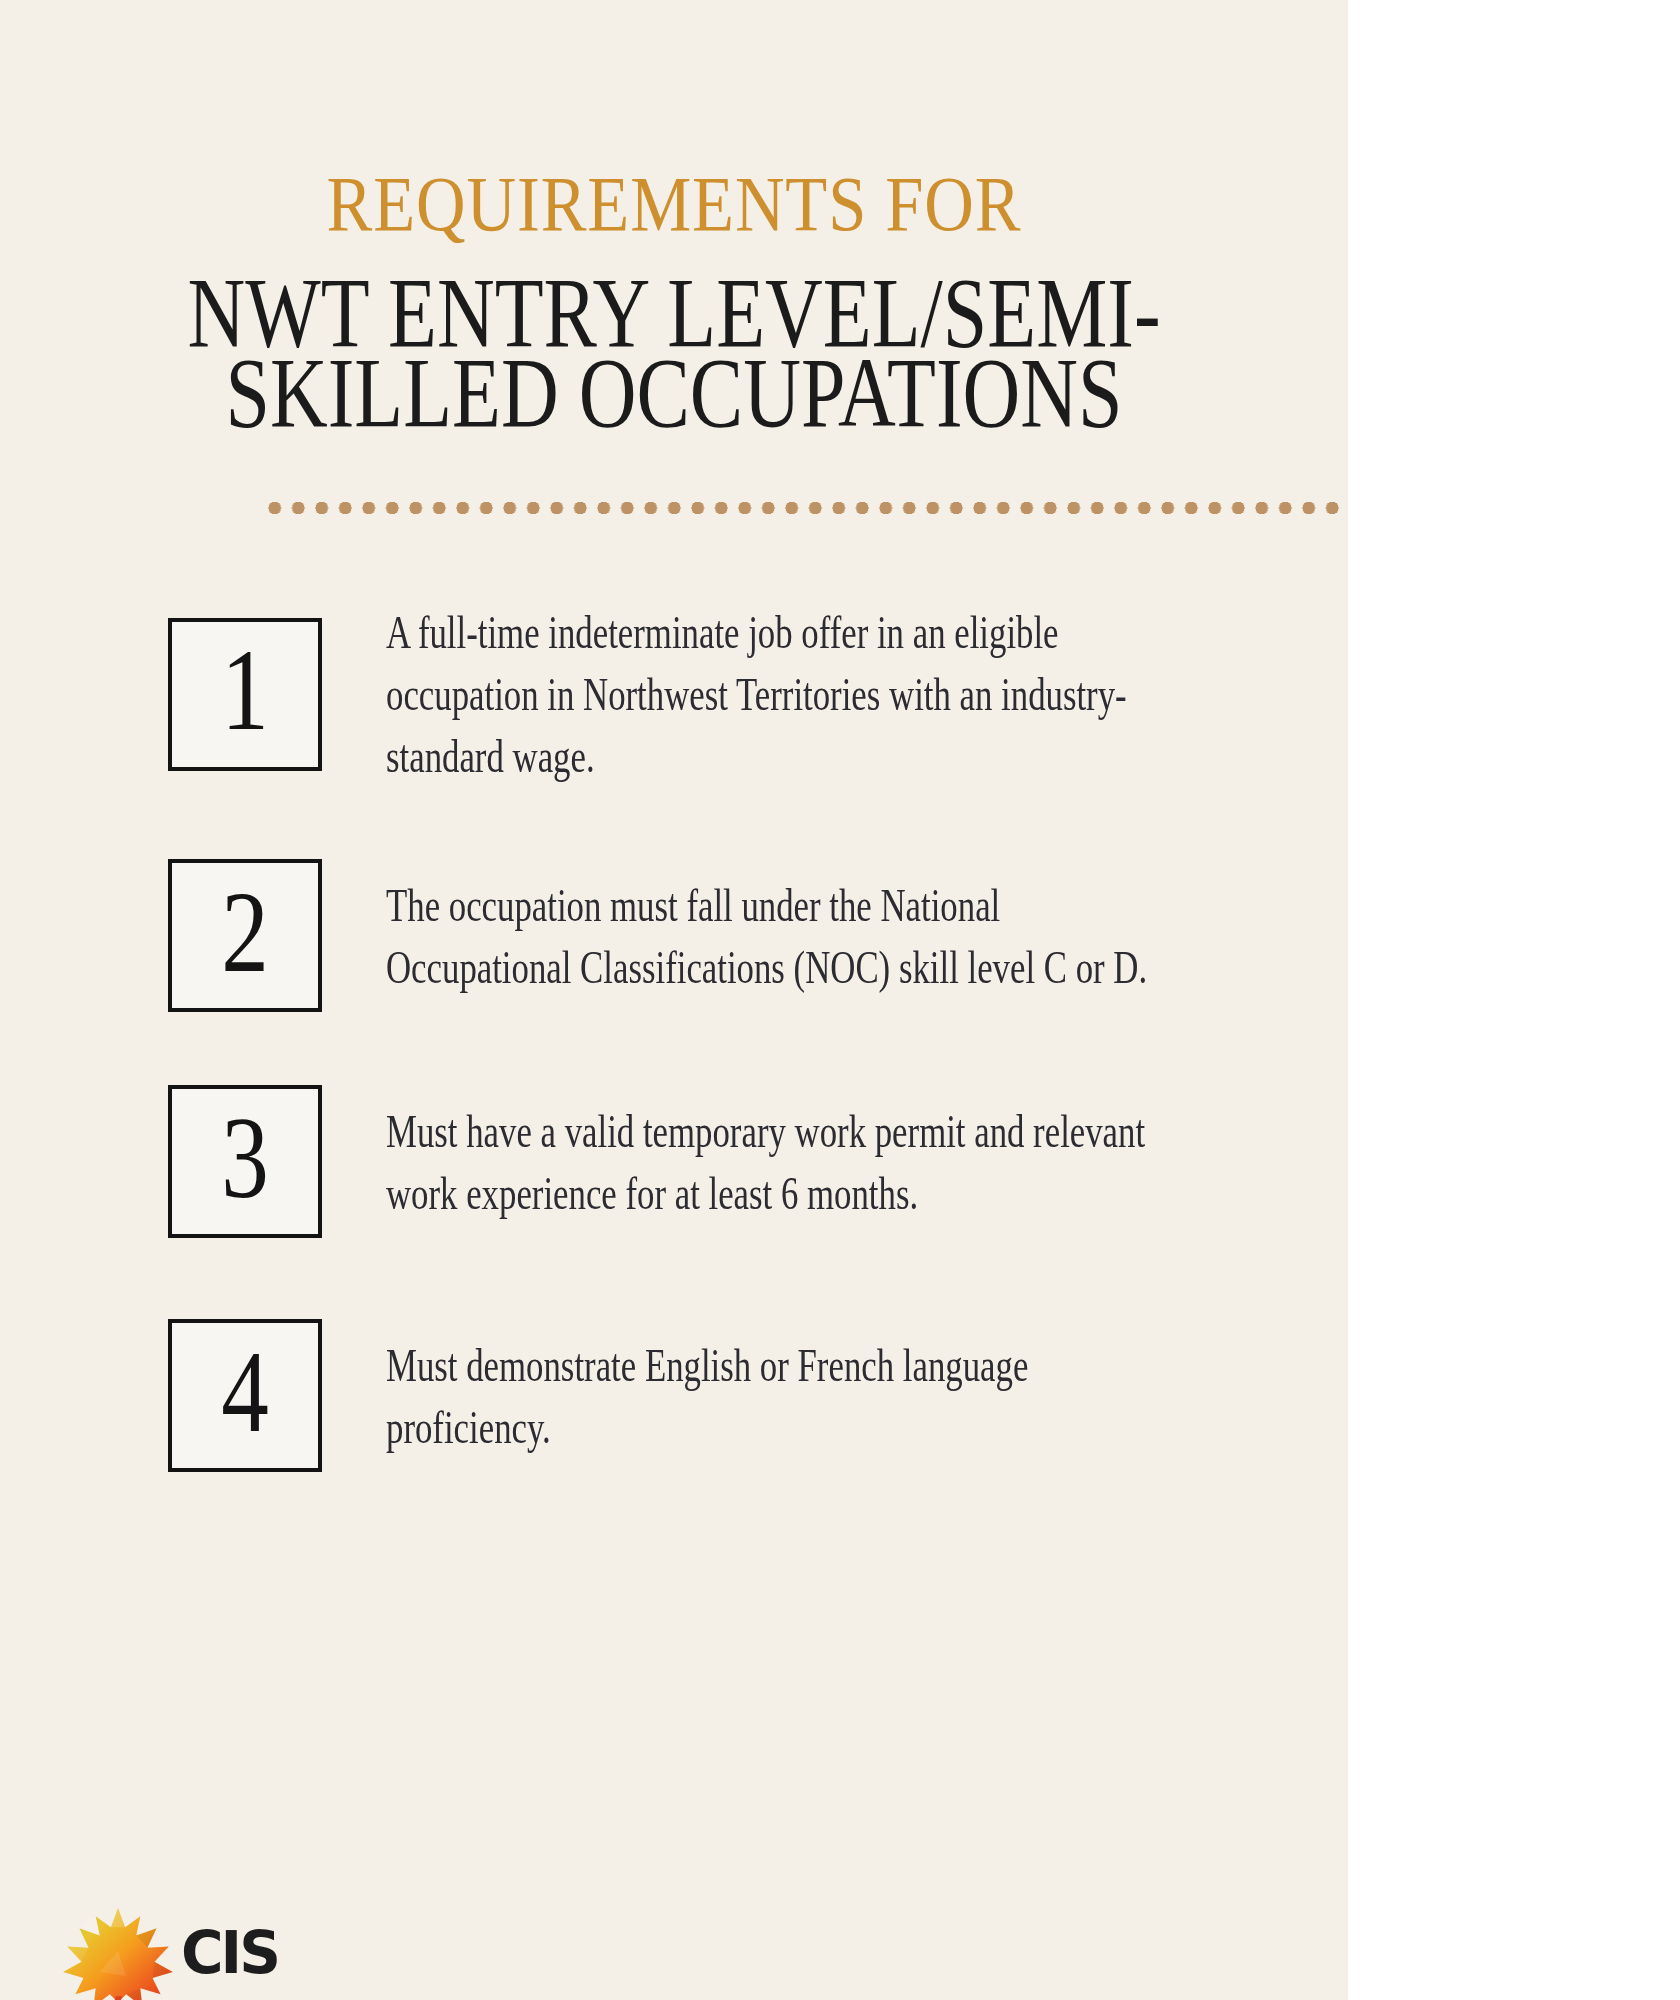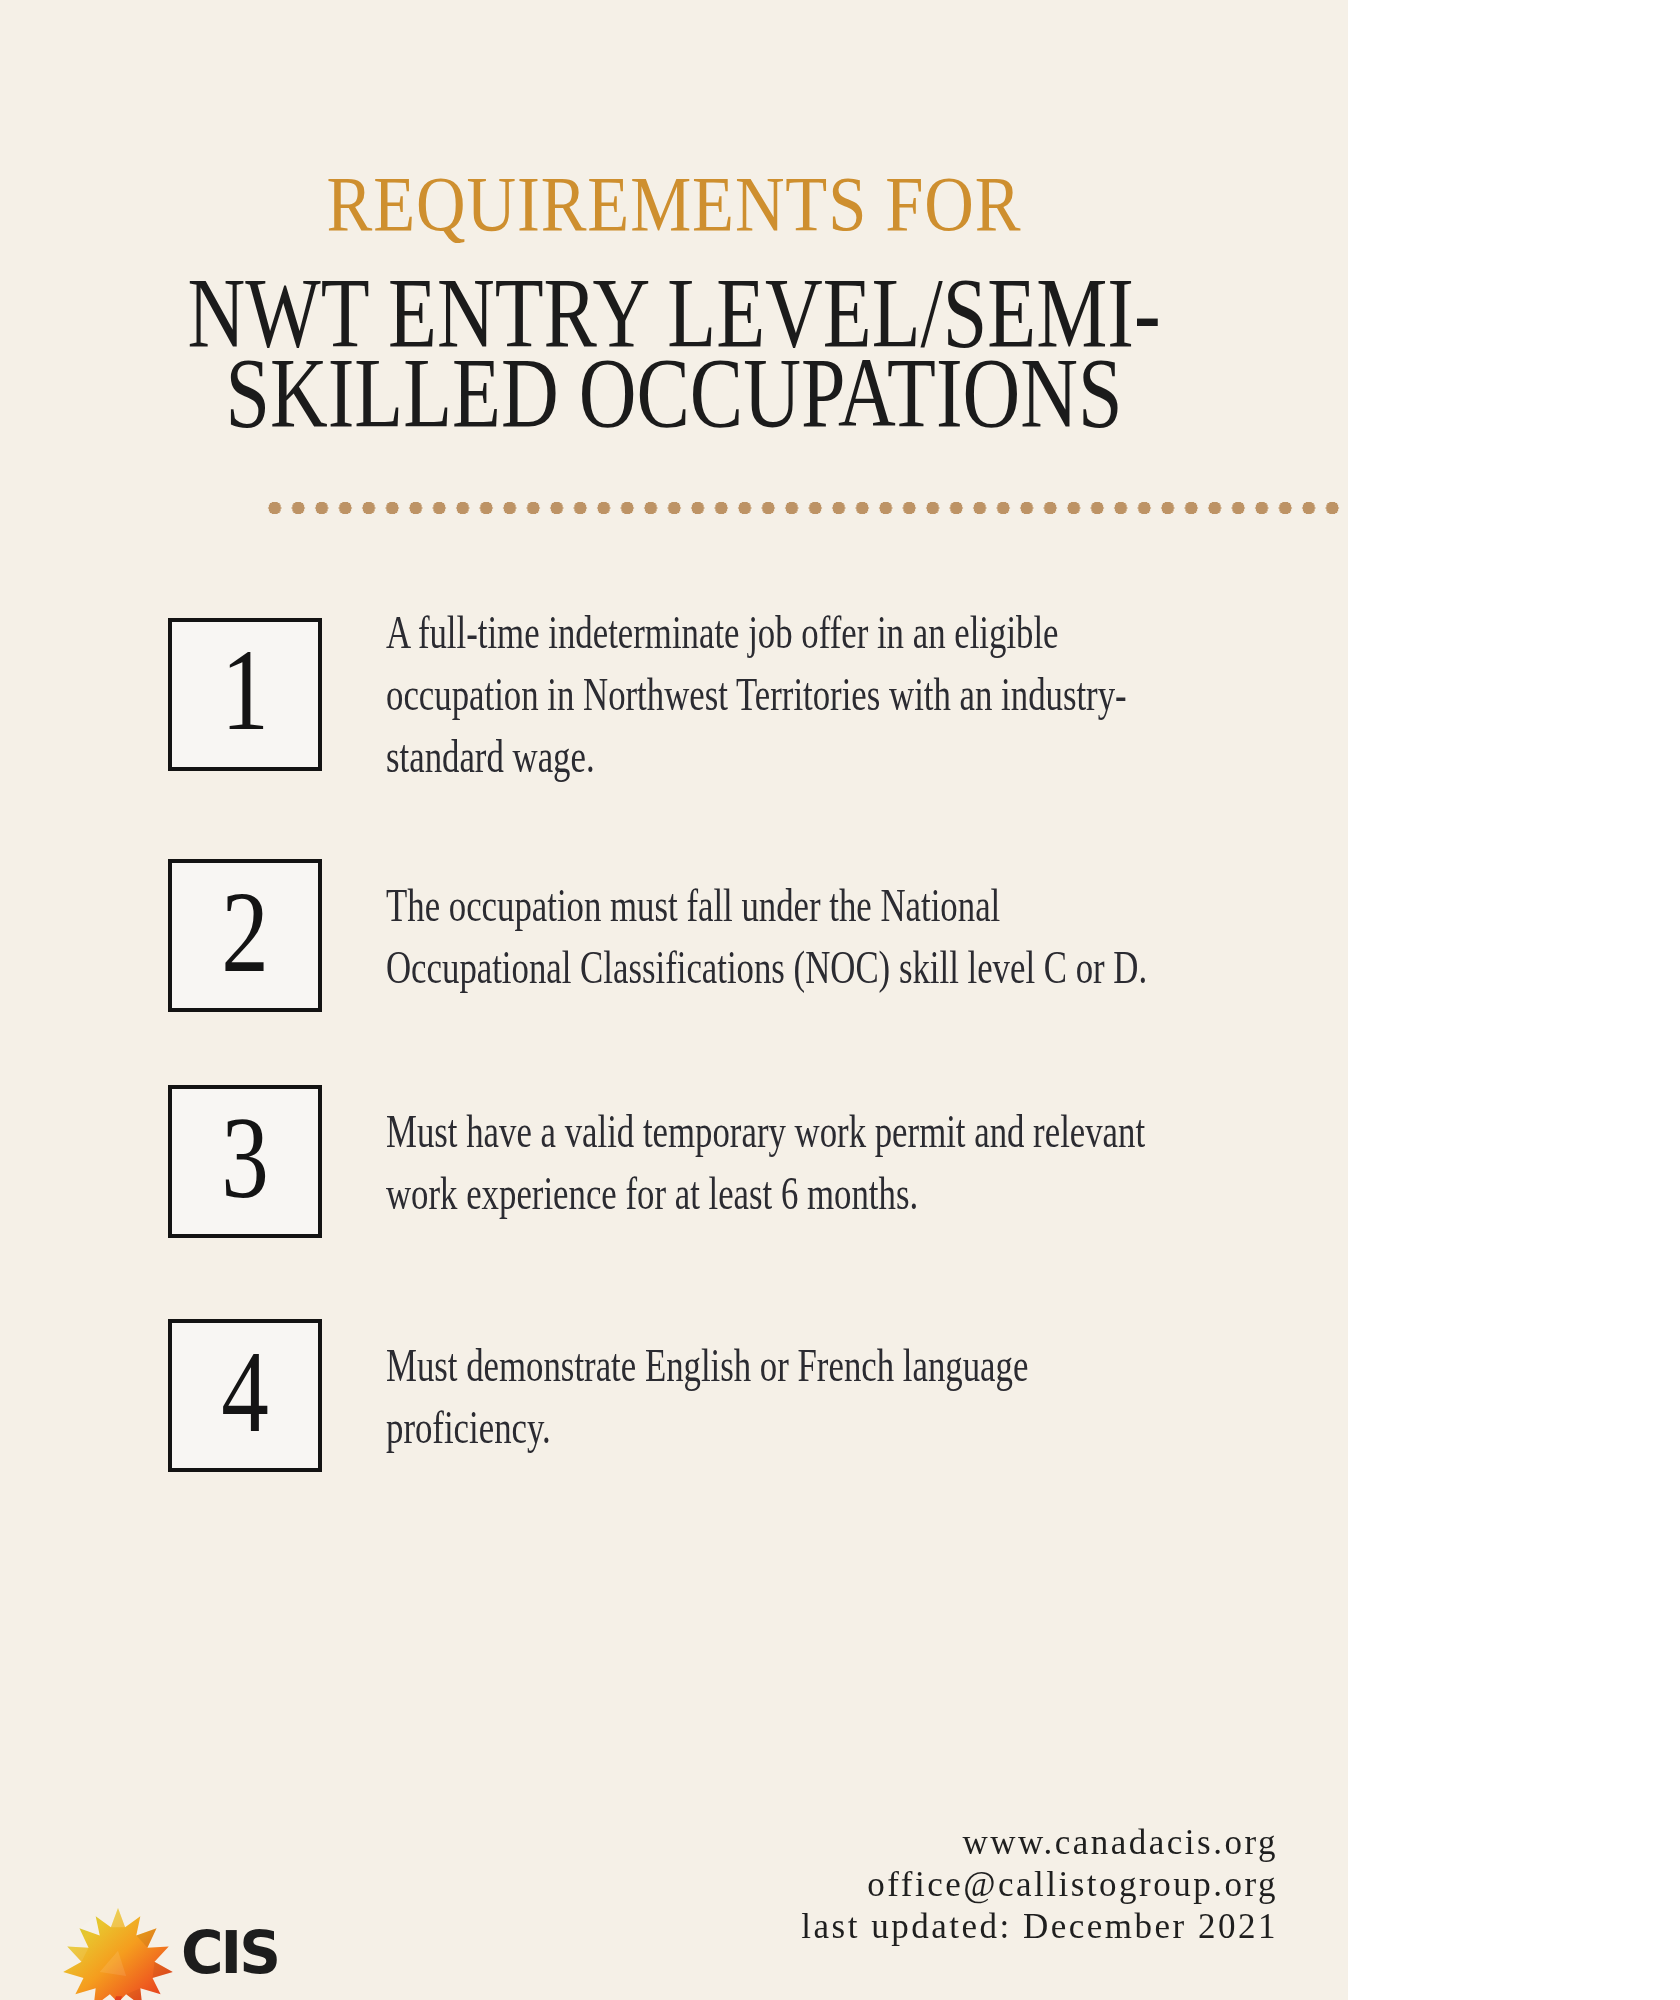--- a/index.html
+++ b/index.html
@@ -136,19 +136,14 @@
       <polygon fill="rgba(0,0,0,0.07)" points="98,23 89,42 78,30"></polygon>
       <polygon fill="rgba(255,255,255,0.10)" points="24,56 10,41 31,42"></polygon>
       <polygon fill="rgba(0,0,0,0.06)" points="96,56 114,66 94,72"></polygon>
       <polygon fill="rgba(255,255,255,0.10)" points="60,45 42,66 68,70"></polygon>
       <polygon fill="rgba(0,0,0,0.05)" points="82,82 68,88 84,100"></polygon>
       <polygon fill="#e2401c" points="58,90 64,90 50,131 45,129"></polygon>
     </svg>
     <span class="logo-text">CIS</span>
   </div>
 
-  <div class="footer-contact">
-    <div>www.canadacis.org</div>
-    <div>office@callistogroup.org</div>
-    <div>last updated: December 2021</div>
-  </div>
 
 </div>
 
 </body></html>

